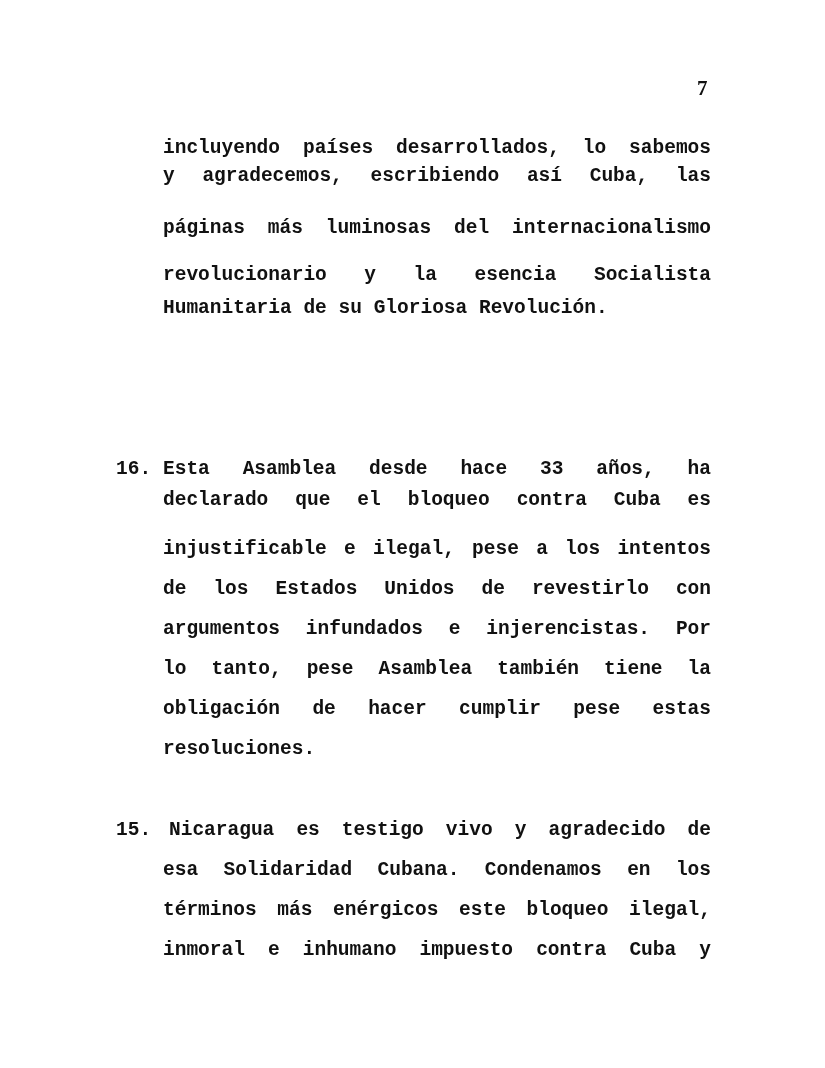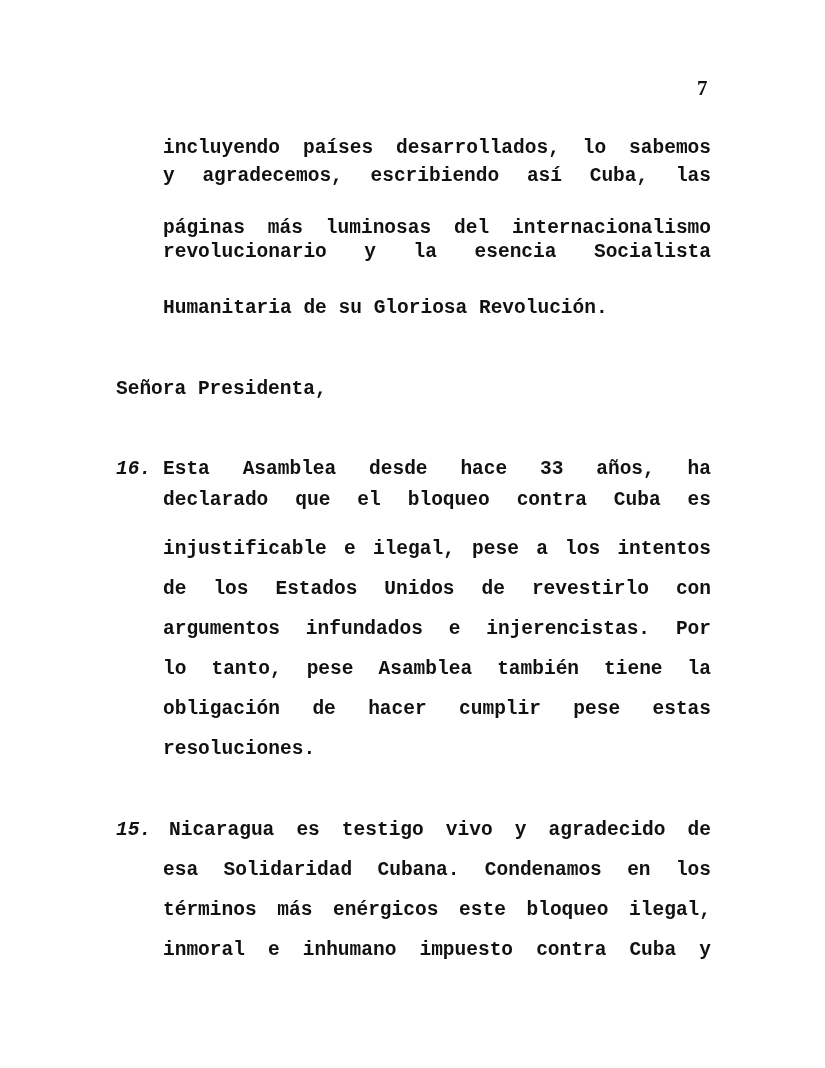--- a/index.html
+++ b/index.html
@@ -17,39 +17,38 @@
     .line {
       position: absolute; left: 163px; width: 548px; height: 30px; line-height: 30px;
       white-space: nowrap; text-align: justify; text-align-last: justify;
       word-spacing: 0;
     }
     .line.last { text-align: center; text-align-last: left; }
     .salutation {
       position: absolute; left: 116px; height: 30px; line-height: 30px; white-space: nowrap;
     }
     .item-num {
-      position: absolute; left: 116px; height: 30px; line-height: 30px; white-space: nowrap; font-style: italic;
+      position: absolute; left: 116px; height: 30px; line-height: 30px; white-space: nowrap;
     }
   </style>
 </head>
 <body>
 
 <div class="page">
 
   <div class="page-number">7</div>
 
   <div>
     <div class="line" style="top:133px">incluyendo países desarrollados, lo sabemos</div>
     <div class="line" style="top:161px">y agradecemos, escribiendo así Cuba, las</div>
     <div class="line" style="top:213px">páginas más luminosas del internacionalismo</div>
-    <div class="line" style="top:237px">revolucionario y la esencia Socialista</div>
+    <div class="line" style="top:260px">revolucionario y la esencia Socialista</div>
     <div class="line last" style="top:293px">Humanitaria de su Gloriosa Revolución.</div>
   </div>
 
-  <div class="salutation" style="top:374px">Señora Presidenta,</div>
 
   <div>
     <div class="item-num" style="top:454px">16.</div>
     <div class="line" style="top:454px">Esta Asamblea desde hace 33 años, ha</div>
     <div class="line" style="top:485px">declarado que el bloqueo contra Cuba es</div>
     <div class="line" style="top:534px">injustificable e ilegal, pese a los intentos</div>
     <div class="line" style="top:574px">de los Estados Unidos de revestirlo con</div>
     <div class="line" style="top:614px">argumentos infundados e injerencistas. Por</div>
     <div class="line" style="top:654px">lo tanto, pese Asamblea también tiene la</div>
     <div class="line" style="top:694px">obligación de hacer cumplir pese estas</div>

